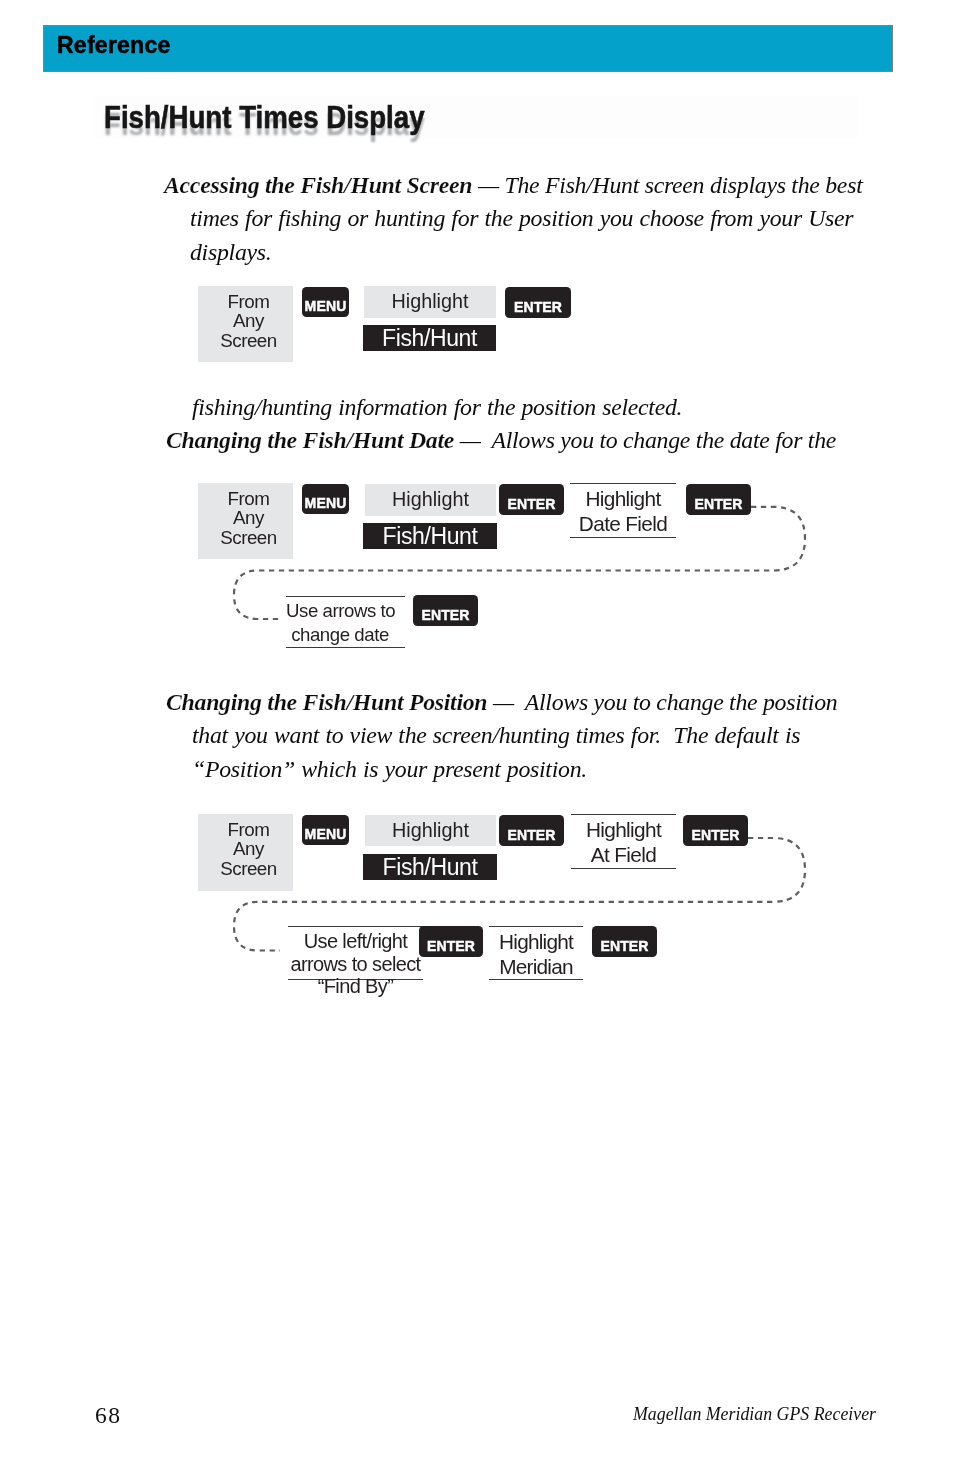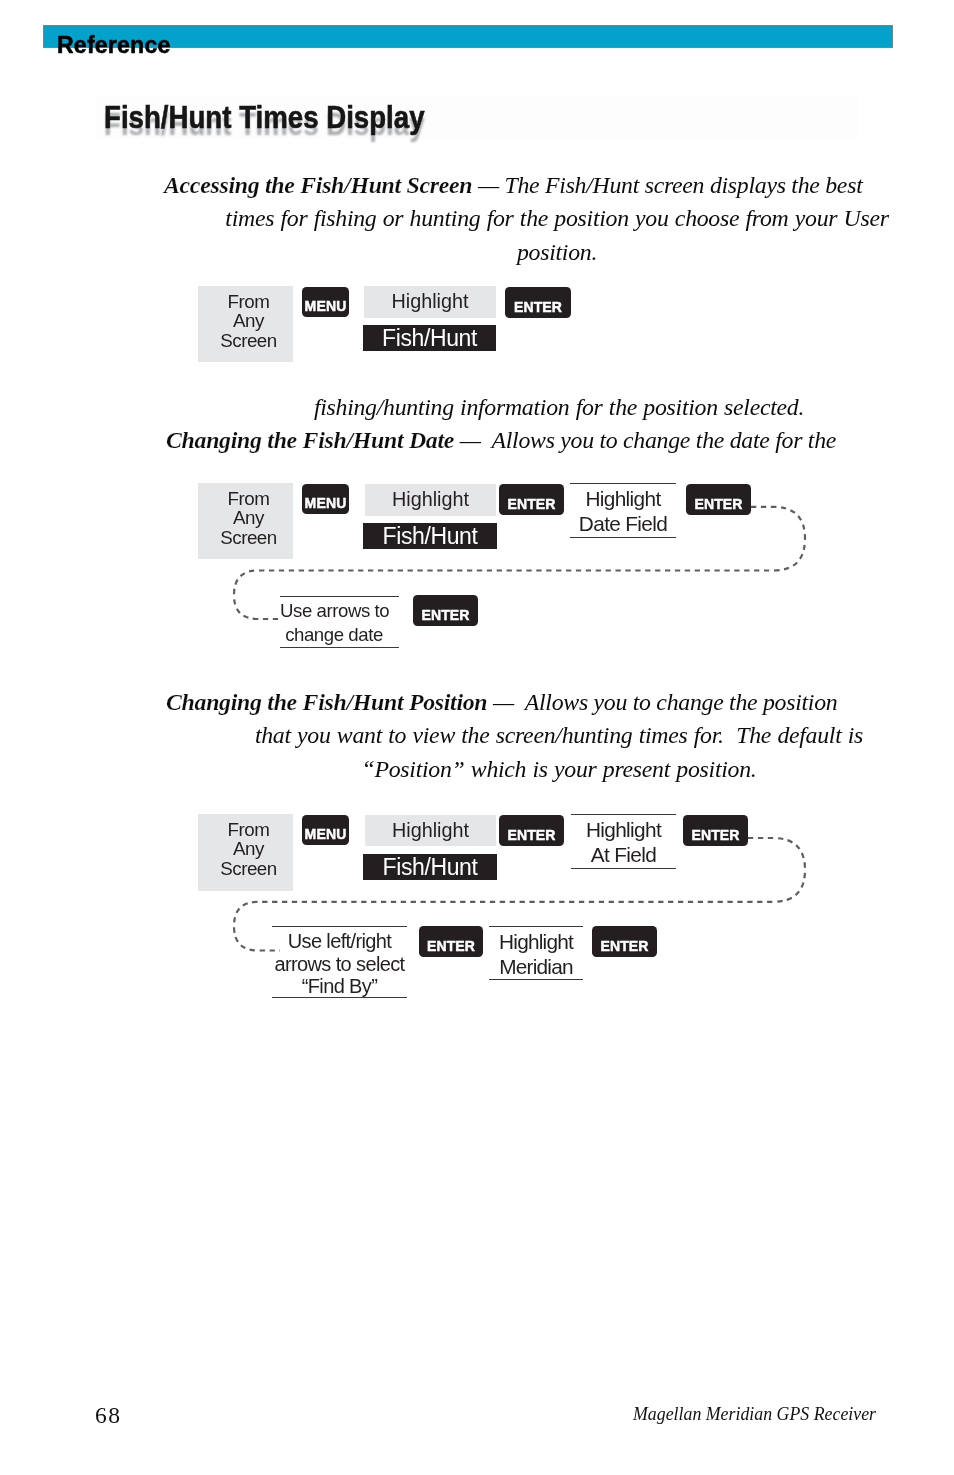--- a/index.html
+++ b/index.html
@@ -2,21 +2,21 @@
 <html><head>
 <meta charset="utf-8">
 <title>Reference</title>
 <style>
   html,body{margin:0;padding:0;}
   body{width:954px;height:1475px;background:#ffffff;overflow:hidden;
        font-family:"Liberation Serif",serif;}
   .page{position:relative;width:954px;height:1475px;}
 
   
-  .banner{position:absolute;left:43px;top:25px;width:850px;height:23px;
+  .banner{position:absolute;left:43px;top:25px;width:850px;height:47px;
           background:#04a1cb;box-sizing:border-box;border:1.5px solid #808080;}
   .banner-label{position:absolute;left:13px;top:8px;
           font-family:"Liberation Sans",sans-serif;font-weight:bold;
           font-size:23px;letter-spacing:0.25px;color:#000;line-height:1;-webkit-text-stroke:0.55px #000;filter:blur(0.3px);}
 
   
   .chapter-title{position:absolute;left:104px;top:99px;
           font-family:"Liberation Sans",sans-serif;font-weight:bold;
           font-size:31.6px;letter-spacing:0px;color:#161616;
           transform:scaleX(0.875);transform-origin:0 0;white-space:nowrap;
@@ -27,21 +27,21 @@
           font-family:"Liberation Sans",sans-serif;font-weight:bold;
           font-size:31.6px;letter-spacing:0px;color:#a8aaac;
           transform:scaleX(0.875);transform-origin:0 0;white-space:nowrap;
           filter:blur(1.1px);}
 
   
   .para{position:absolute;font-family:"Liberation Serif",serif;
         font-size:23.8px;letter-spacing:-0.28px;color:#0d0d0d;line-height:33.3px;font-style:italic;}
   .para b{font-weight:bold;-webkit-text-stroke:0.18px #fff;}
   .para .ln{display:block;white-space:pre;}
-  .para .ln.ind{padding-left:26px;word-spacing:0.6px;text-align:center;}
+  .para .ln.ind{padding-left:26px;word-spacing:0.6px;}
 
   
   .dg{position:absolute;}
   .greybox{position:absolute;background:#e5e6e8;filter:blur(0.22px);
         font-family:"Liberation Sans",sans-serif;color:#231f20;
         text-align:center;box-sizing:border-box;}
   .blackbox{position:absolute;background:#231f20;color:#fff;padding-top:1px;filter:blur(0.22px);
         font-family:"Liberation Sans",sans-serif;text-align:center;
         box-sizing:border-box;}
   .keybtn{position:absolute;background:#231f20;color:#ffffff;
@@ -60,21 +60,21 @@
 
   svg.flow{position:absolute;overflow:visible;}
 
   .greybox.fas{padding-top:6px;padding-left:6px;}
   .greybox.fas .l{display:block;font-size:18.8px;letter-spacing:-0.5px;line-height:19.3px;}
   .greybox.hl .l{display:block;font-size:19.8px;letter-spacing:-0.02px;line-height:31px;}
   .blackbox.fh .l{display:block;font-size:23px;letter-spacing:-0.38px;line-height:25px;}
   .rulebox .l{display:block;white-space:nowrap;}
   .rulebox.hdf{padding-top:3px;}
   .rulebox.hdf .l{font-size:20.8px;letter-spacing:-0.65px;line-height:24.5px;}
-  .rulebox.uacd{padding-top:2px;padding-right:11px;}
+  .rulebox.uacd{padding-top:2px;padding-right:11px;margin-left:6px;}
   .rulebox.uacd .l{font-size:18.6px;letter-spacing:-0.42px;line-height:24px;}
   .rulebox.ulr{padding-top:3px;}
   .rulebox.ulr .l{font-size:20px;letter-spacing:-0.62px;line-height:22.5px;}
   .rulebox.hwp{padding-top:3px;}
   .rulebox.hwp .l{font-size:20.8px;letter-spacing:-0.78px;line-height:24.5px;}
   .keybtn{border-radius:4.5px;display:flex;align-items:flex-end;justify-content:center;padding-bottom:4px;}
   .keybtn .kl{display:block;font-size:14px;letter-spacing:0.15px;line-height:1;-webkit-text-stroke:0.45px #ffffff;}
 </style>
 </head>
 <body>
@@ -85,21 +85,21 @@
     <span class="banner-label">Reference</span>
   </div>
 
   <div class="title-plate"></div>
   <div class="chapter-title-ghost">Fish/Hunt Times Display</div>
   <div class="chapter-title">Fish/Hunt Times Display</div>
 
   <div class="para" style="left:164px;top:169px;width:760px;">
     <span class="ln"><b>Accessing the Fish/Hunt Screen</b> <span>—</span><span> The Fish/Hunt screen displays the best</span></span>
     <span class="ln ind">times for fishing or hunting for the position you choose from your User</span>
-    <span class="ln ind">position.</span>
+    <span class="ln ind">displays.</span>
   </div>
 
   <div class="para" style="left:166px;top:391px;width:760px;">
     <span class="ln ind">fishing/hunting information for the position selected.</span>
     <span class="ln"><b>Changing the Fish/Hunt Date</b> <span>—</span><span>  Allows you to change the date for the</span></span>
   </div>
 
   <div class="para" style="left:166px;top:686px;width:760px;">
     <span class="ln"><b>Changing the Fish/Hunt Position</b> <span>—</span><span>  Allows you to change the position</span></span>
     <span class="ln ind">that you want to view the screen/hunting times for.  The default is</span>
@@ -184,21 +184,21 @@
     <div class="keybtn" style="left:499px;top:815px;width:65px;height:31px;">
         <span class="kl">ENTER</span>
       </div>
     <div class="rulebox hdf" style="left:571px;top:814px;width:105px;height:55px;">
       <span class="l">Highlight</span>
       <span class="l">At Field</span>
     </div>
     <div class="keybtn" style="left:683px;top:815px;width:65px;height:31px;">
         <span class="kl">ENTER</span>
       </div>
-    <div class="rulebox ulr" style="left:272px;top:926px;width:135px;height:72px;">
+    <div class="rulebox ulr" style="left:288px;top:926px;width:135px;height:54px;">
       <span class="l">Use left/right</span>
       <span class="l">arrows to select</span>
       <span class="l">“Find By”</span>
     </div>
     <div class="keybtn" style="left:419px;top:926px;width:64px;height:31px;">
         <span class="kl">ENTER</span>
       </div>
     <div class="rulebox hwp" style="left:489px;top:926px;width:94px;height:54px;">
       <span class="l">Highlight</span>
       <span class="l">Meridian</span>

